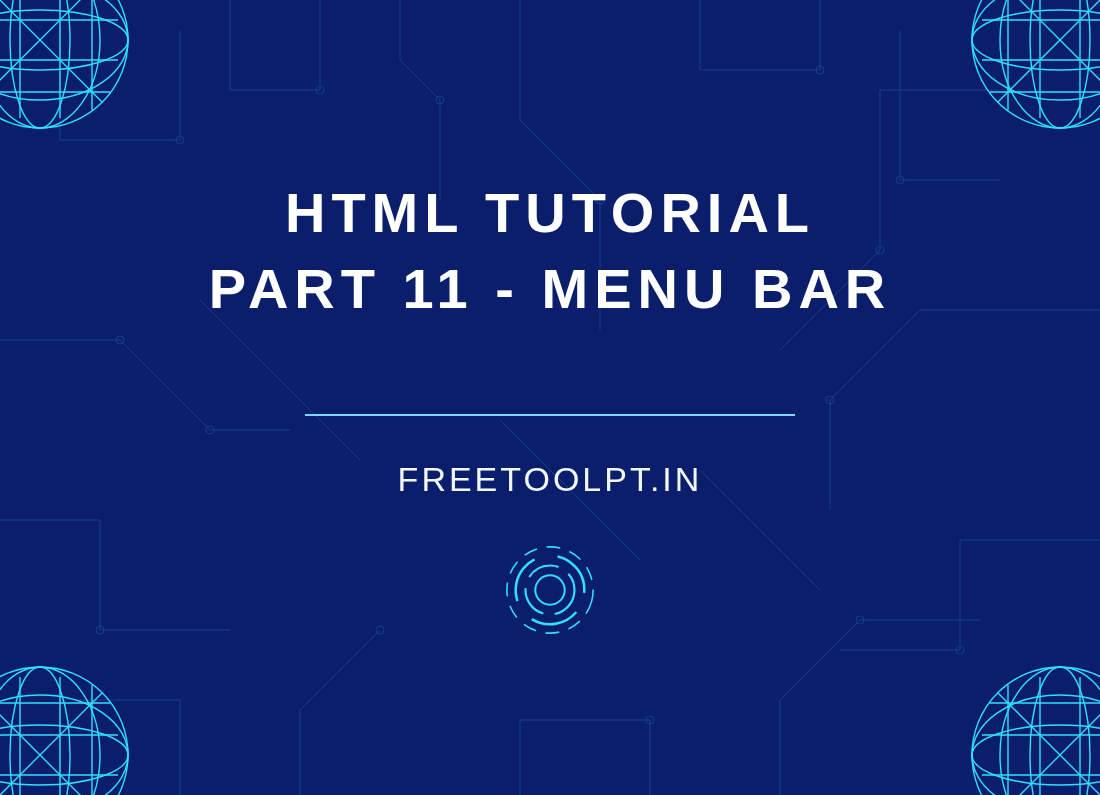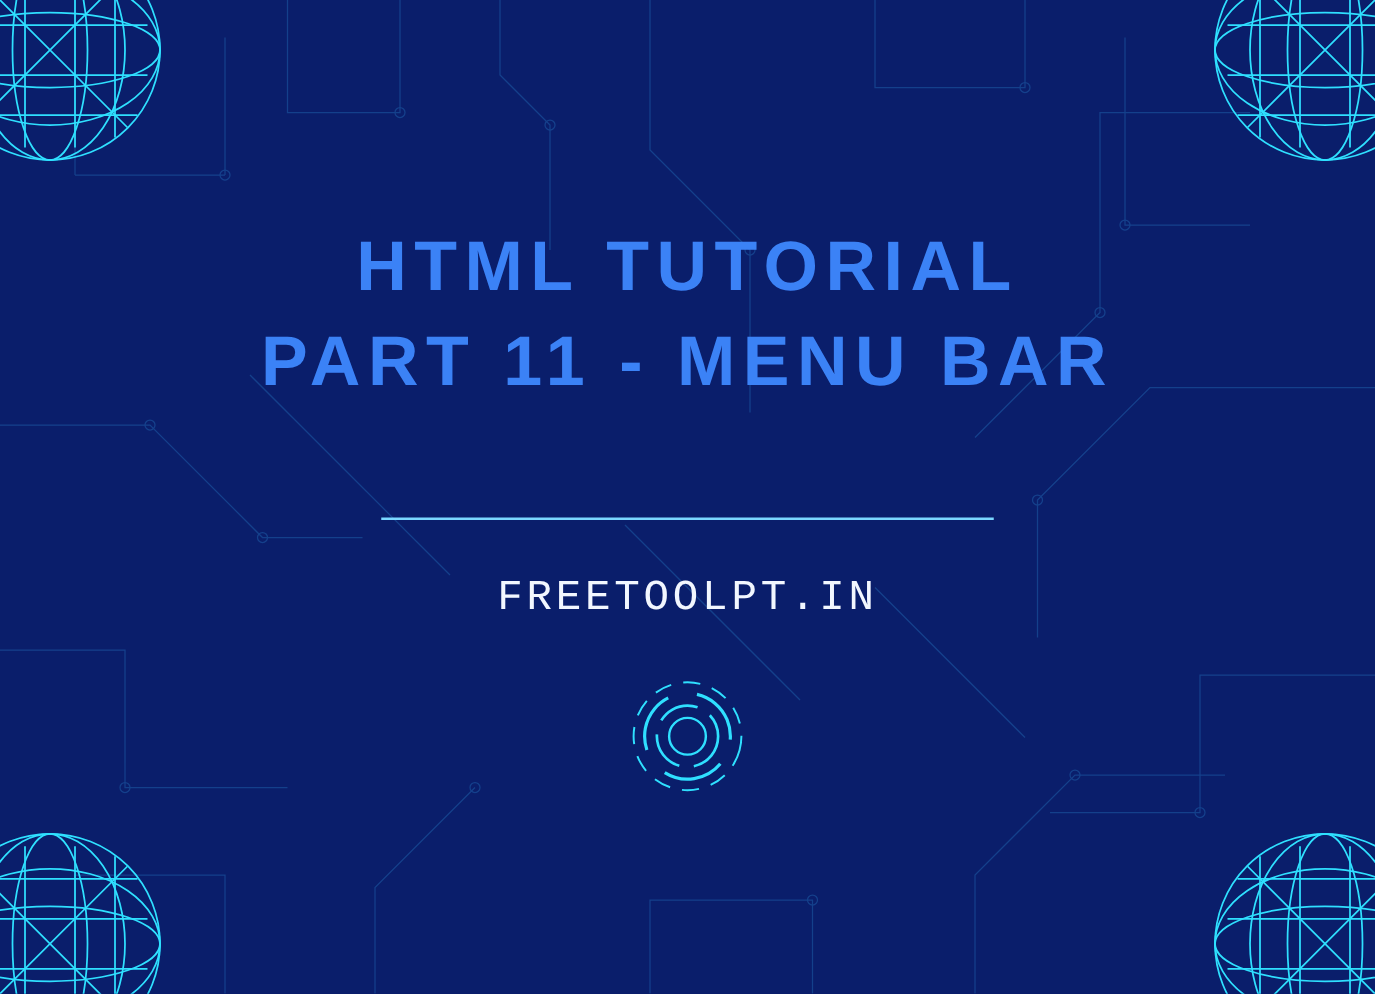--- a/index.html
+++ b/index.html
@@ -46,35 +46,35 @@
     align-items: center;
   }
 
   .heading {
     font-family: "Arial Black", "Arial", sans-serif;
     font-weight: 900;
     font-size: 56px;
     letter-spacing: 6px;
     line-height: 1.35;
     text-align: center;
-    color: #3b82f6;
+    color: #ffffff;
     text-transform: uppercase;
     white-space: pre-line;
   }
 
   .divider {
     margin-top: 88px;
     width: 490px;
     height: 2px;
     background: #7bd8ff;
   }
 
   .subtitle {
     margin-top: 44px;
-    font-family: Liberation Mono, monospace;
+    font-family: Liberation Sans, sans-serif;
     font-weight: 400;
     font-size: 34px;
     letter-spacing: 3px;
     color: #f2f7ff;
     text-transform: uppercase;
   }
 
   .tech-ring {
     margin-top: 42px;
   }

